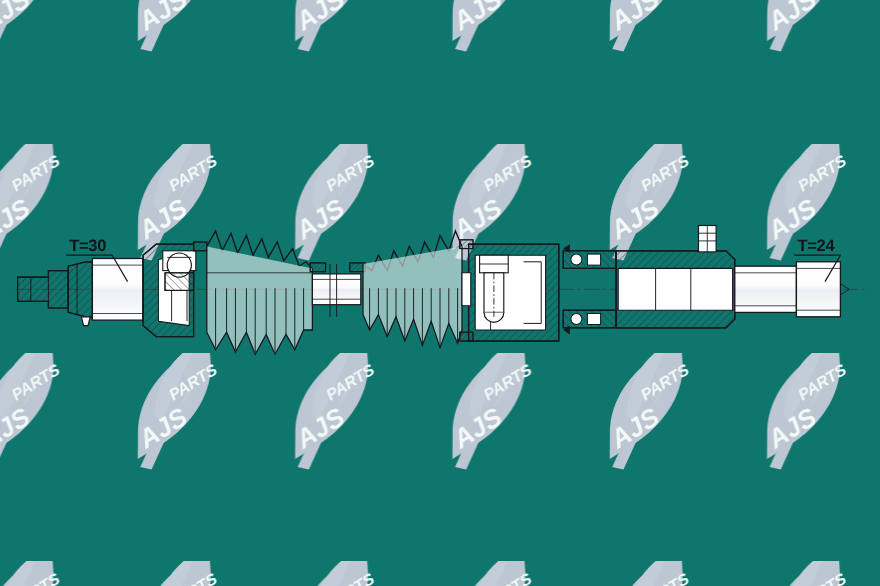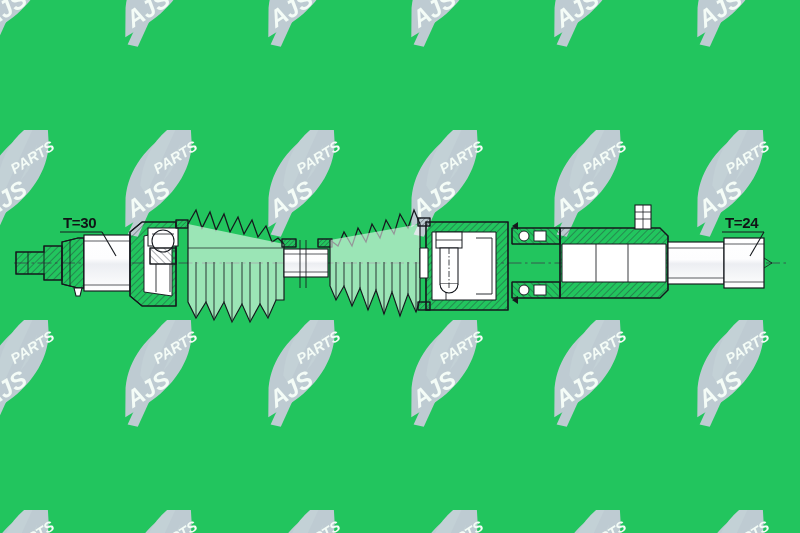--- a/index.html
+++ b/index.html
@@ -5,21 +5,21 @@
 <style>
   html, body {
     margin: 0;
     padding: 0;
     background: #ffffff;
   }
   #page {
     position: relative;
     width: 800px;
     height: 533px;
-    background: #22c55e;
+    background: #0f766e;
     overflow: hidden;
     font-family: "Liberation Sans", sans-serif;
   }
   #watermark-layer {
     position: absolute;
     left: 0; top: 0;
     width: 800px;
     height: 533px;
     z-index: 1;
     pointer-events: none;

